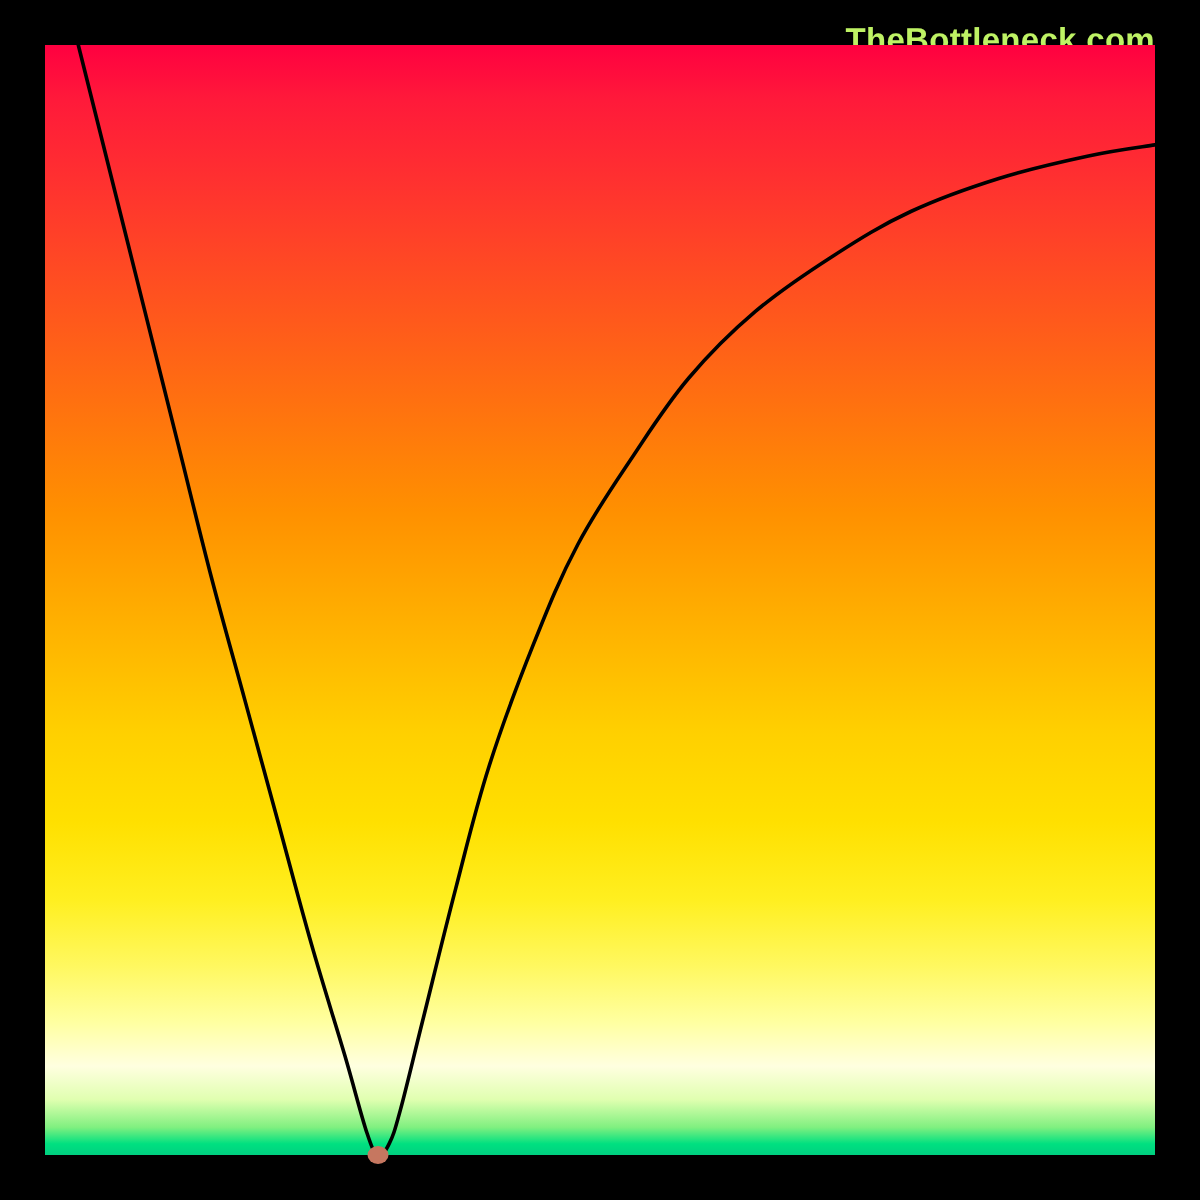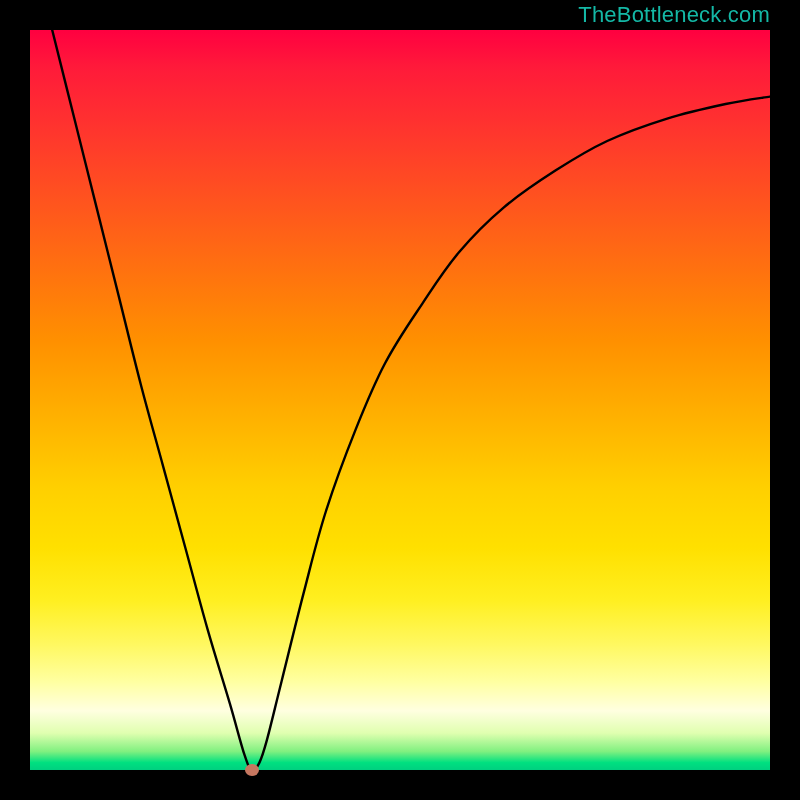--- a/index.html
+++ b/index.html
@@ -38,26 +38,26 @@
   }
   .curve-svg {
     position: absolute;
     left: 0;
     top: 0;
     width: 740px;
     height: 740px;
   }
   .watermark {
     position: absolute;
-    top: 2px;
+    top: 14px;
     right: 30px;
     font-family: Arial, Helvetica, sans-serif;
     font-size: 22px;
-    font-weight: normal;
-    color: #14b8a6;
+    font-weight: bold;
+    color: #bef264;
     letter-spacing: 0.2px;
   }
   .marker {
     position: absolute;
     width: 14px;
     height: 12px;
     background: #c67760;
     border-radius: 50%;
     transform: translate(-50%, -50%);
   }

